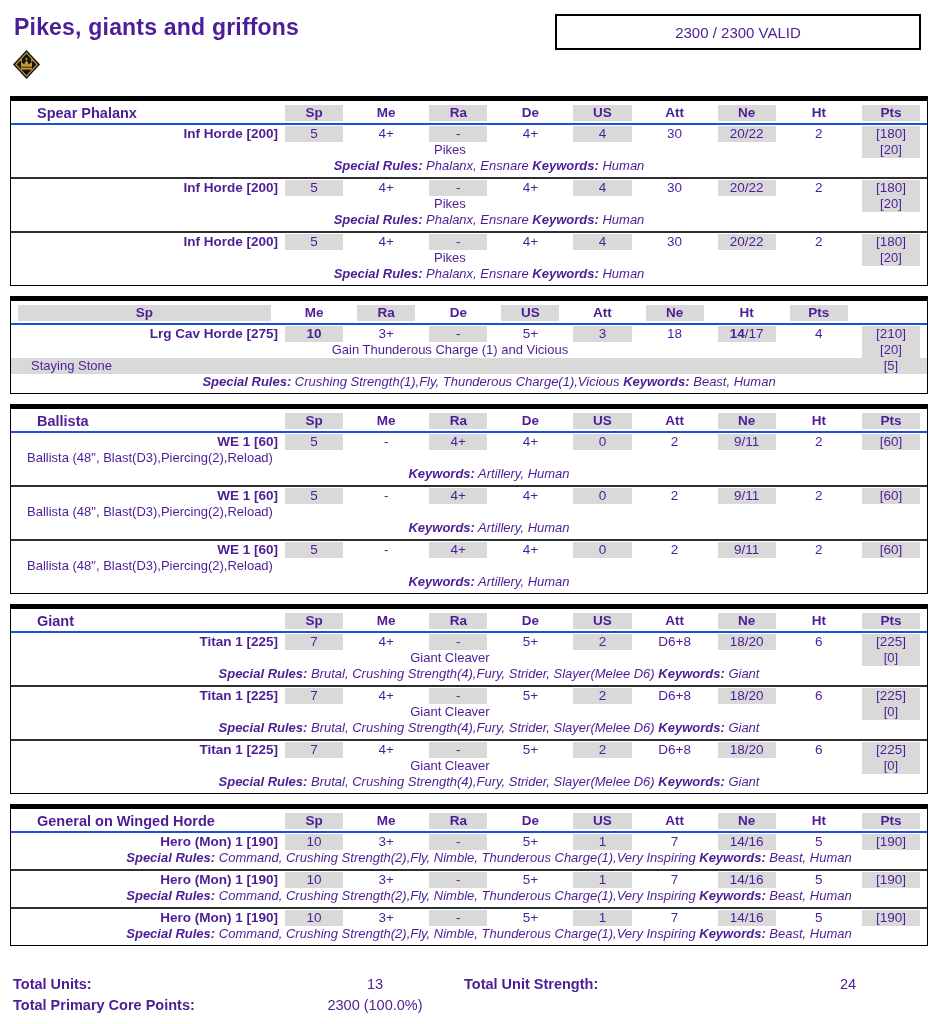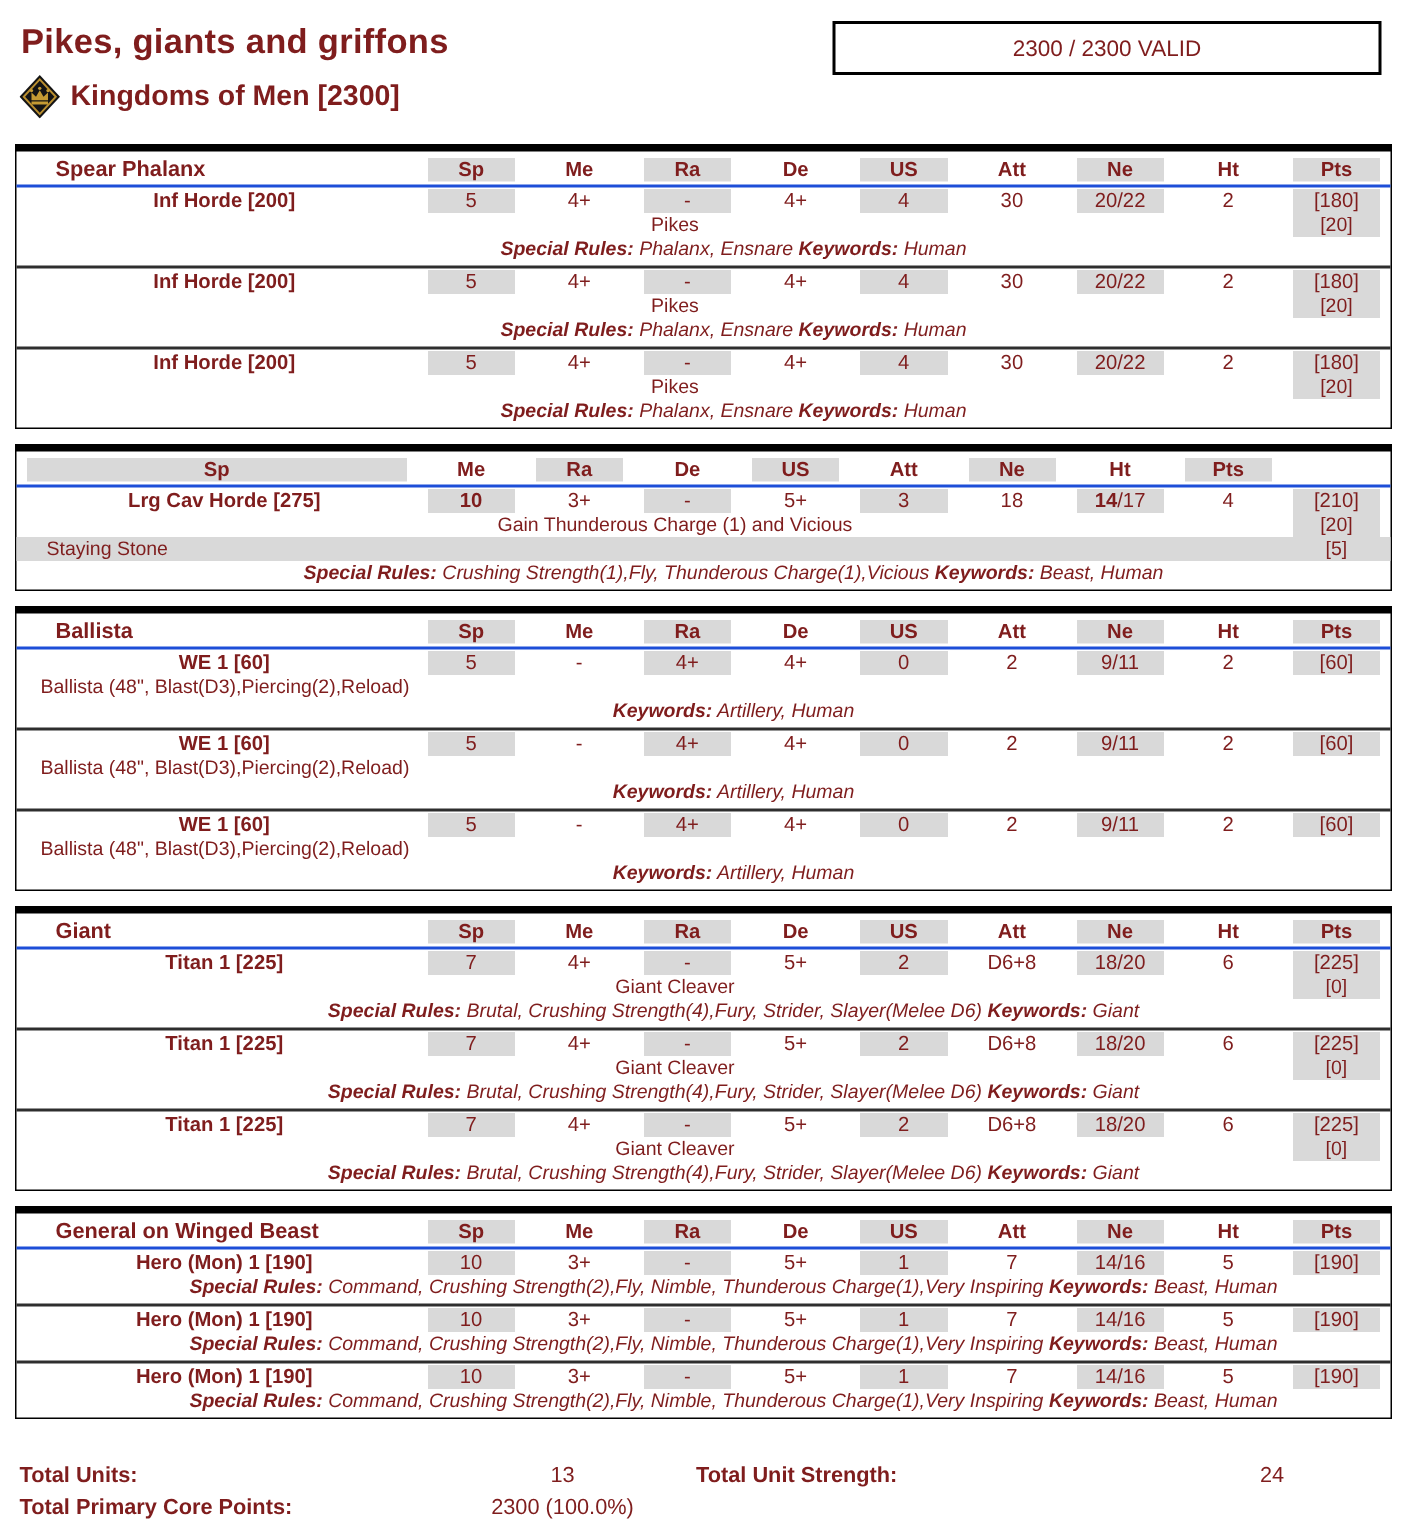--- a/index.html
+++ b/index.html
@@ -1,21 +1,21 @@
 <!DOCTYPE html>
 <html><head>
 <meta charset="utf-8">
 <style>
   html,body{margin:0;padding:0;background:#fff;}
   .page{
     position:relative;
     width:938px;height:1024px;
     background:#fff;
     font-family:"Liberation Sans", sans-serif;
-    color:#7f1d1d;
+    color:#4c1d95;
     overflow:hidden;
   }
   
   .list-title{
     position:absolute;left:14px;top:14px;
     font-size:23px;font-weight:bold;letter-spacing:.2px;
   }
   .valid-box{
     position:absolute;left:555px;top:14px;width:362px;height:32px;
     border:2px solid #000;
@@ -45,21 +45,21 @@
   .gray{background-color:#d9d9d9;}
   .header-row{
     font-weight:bold;
     padding:4px 0 2px 0;
     border-bottom:2px solid #1d4ed8;
   }
   .section-title{
     text-align:left;padding:0 0 0 26px;font-size:14.5px;background:none;
   }
   .stat-row{padding-top:1px;}
-  .name-cell{text-align:center;font-weight:bold;padding:0 0 0 10px;background:none;}
+  .name-cell{text-align:right;font-weight:bold;padding:0 0 0 10px;background:none;}
   .sub-row{font-size:13px;}
   .opt-text{grid-column:1/10;text-align:center;padding:0 0 0 34px;}
   .art-text{grid-column:1/10;text-align:left;padding:0 0 0 20px;}
   .weapon-text{grid-column:1/11;text-align:left;padding:0 0 0 16px;}
   .pts-cell{grid-column:10/11;}
   .rules-row{padding-bottom:3px;}
   .rules-text{
     grid-column:1/11;text-align:center;padding:0 0 0 40px;
     font-style:italic;font-size:13px;
   }
@@ -93,21 +93,20 @@
       <svg width="27" height="29" viewBox="0 0 27 29" aria-hidden="true">
         <polygon points="13.5,0 27,14.5 13.5,29 0,14.5" fill="#141414"></polygon>
         <polygon points="13.5,2.9 24.2,14.5 13.5,26.1 2.8,14.5" fill="none" stroke="#b98e2f" stroke-width="1.3"></polygon>
         <path fill="#c49a33" d="M8,17.6 h11 v2 h-11 z"></path>
         <path fill="#c49a33" d="M8,16.8 L8,11.6 L11,14.5 L13.5,10.2 L16,14.5 L19,11.6 L19,16.8 z"></path>
         <circle cx="8" cy="10.4" r="1.1" fill="#c49a33"></circle>
         <circle cx="13.5" cy="8.9" r="1.1" fill="#c49a33"></circle>
         <circle cx="19" cy="10.4" r="1.1" fill="#c49a33"></circle>
       </svg>
     </span>
-    <span class="faction-name">Kingdoms of Men [2300]</span>
   </div>
 
   <div class="sections" id="sections">
       <div class="section">
         <div class="row header-row">
           <div class="cell section-title">Spear Phalanx</div>
           <div class="cell gray">Sp</div>
           <div class="cell">Me</div>
           <div class="cell gray">Ra</div>
           <div class="cell">De</div>
@@ -365,21 +364,21 @@
             <div class="opt-text">Giant Cleaver</div>
             <div class="cell pts-cell gray">[0]</div>
           </div>
           <div class="row sub-row rules-row">
             <div class="rules-text"><span class="seg-b">Special Rules:</span><span> Brutal, Crushing Strength(4),Fury, Strider, Slayer(Melee D6) </span><span class="seg-b">Keywords:</span><span> Giant</span></div>
           </div>
         </div>
       </div>
       <div class="section">
         <div class="row header-row">
-          <div class="cell section-title">General on Winged Beast</div>
+          <div class="cell section-title">General on Winged Horde</div>
           <div class="cell gray">Sp</div>
           <div class="cell">Me</div>
           <div class="cell gray">Ra</div>
           <div class="cell">De</div>
           <div class="cell gray">US</div>
           <div class="cell">Att</div>
           <div class="cell gray">Ne</div>
           <div class="cell">Ht</div>
           <div class="cell gray">Pts</div>
         </div>

